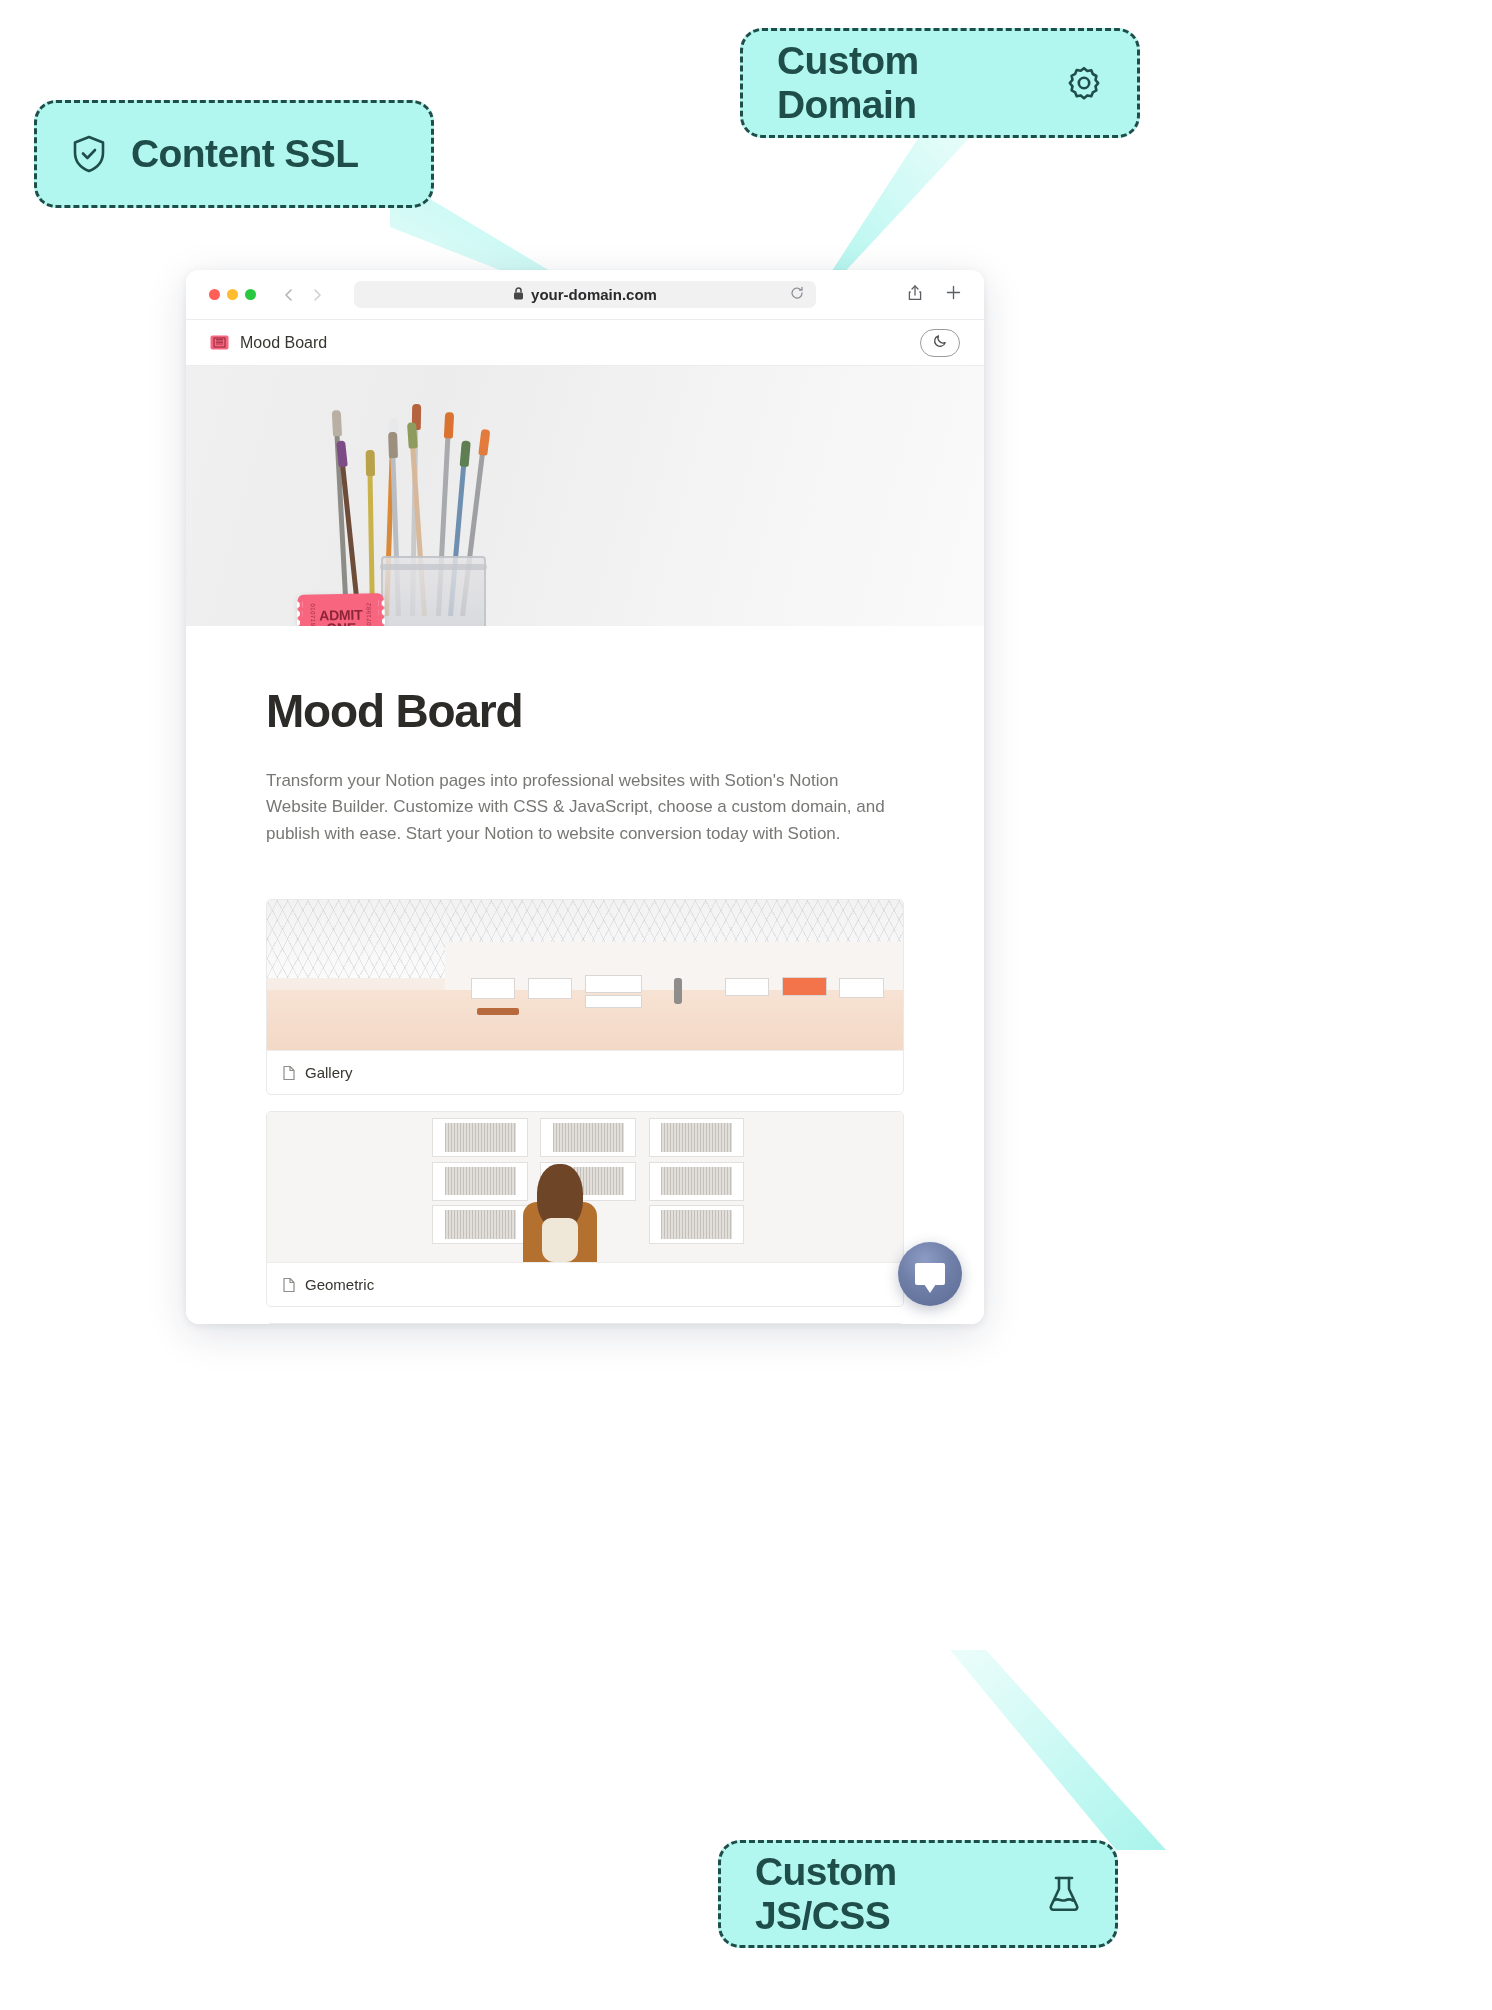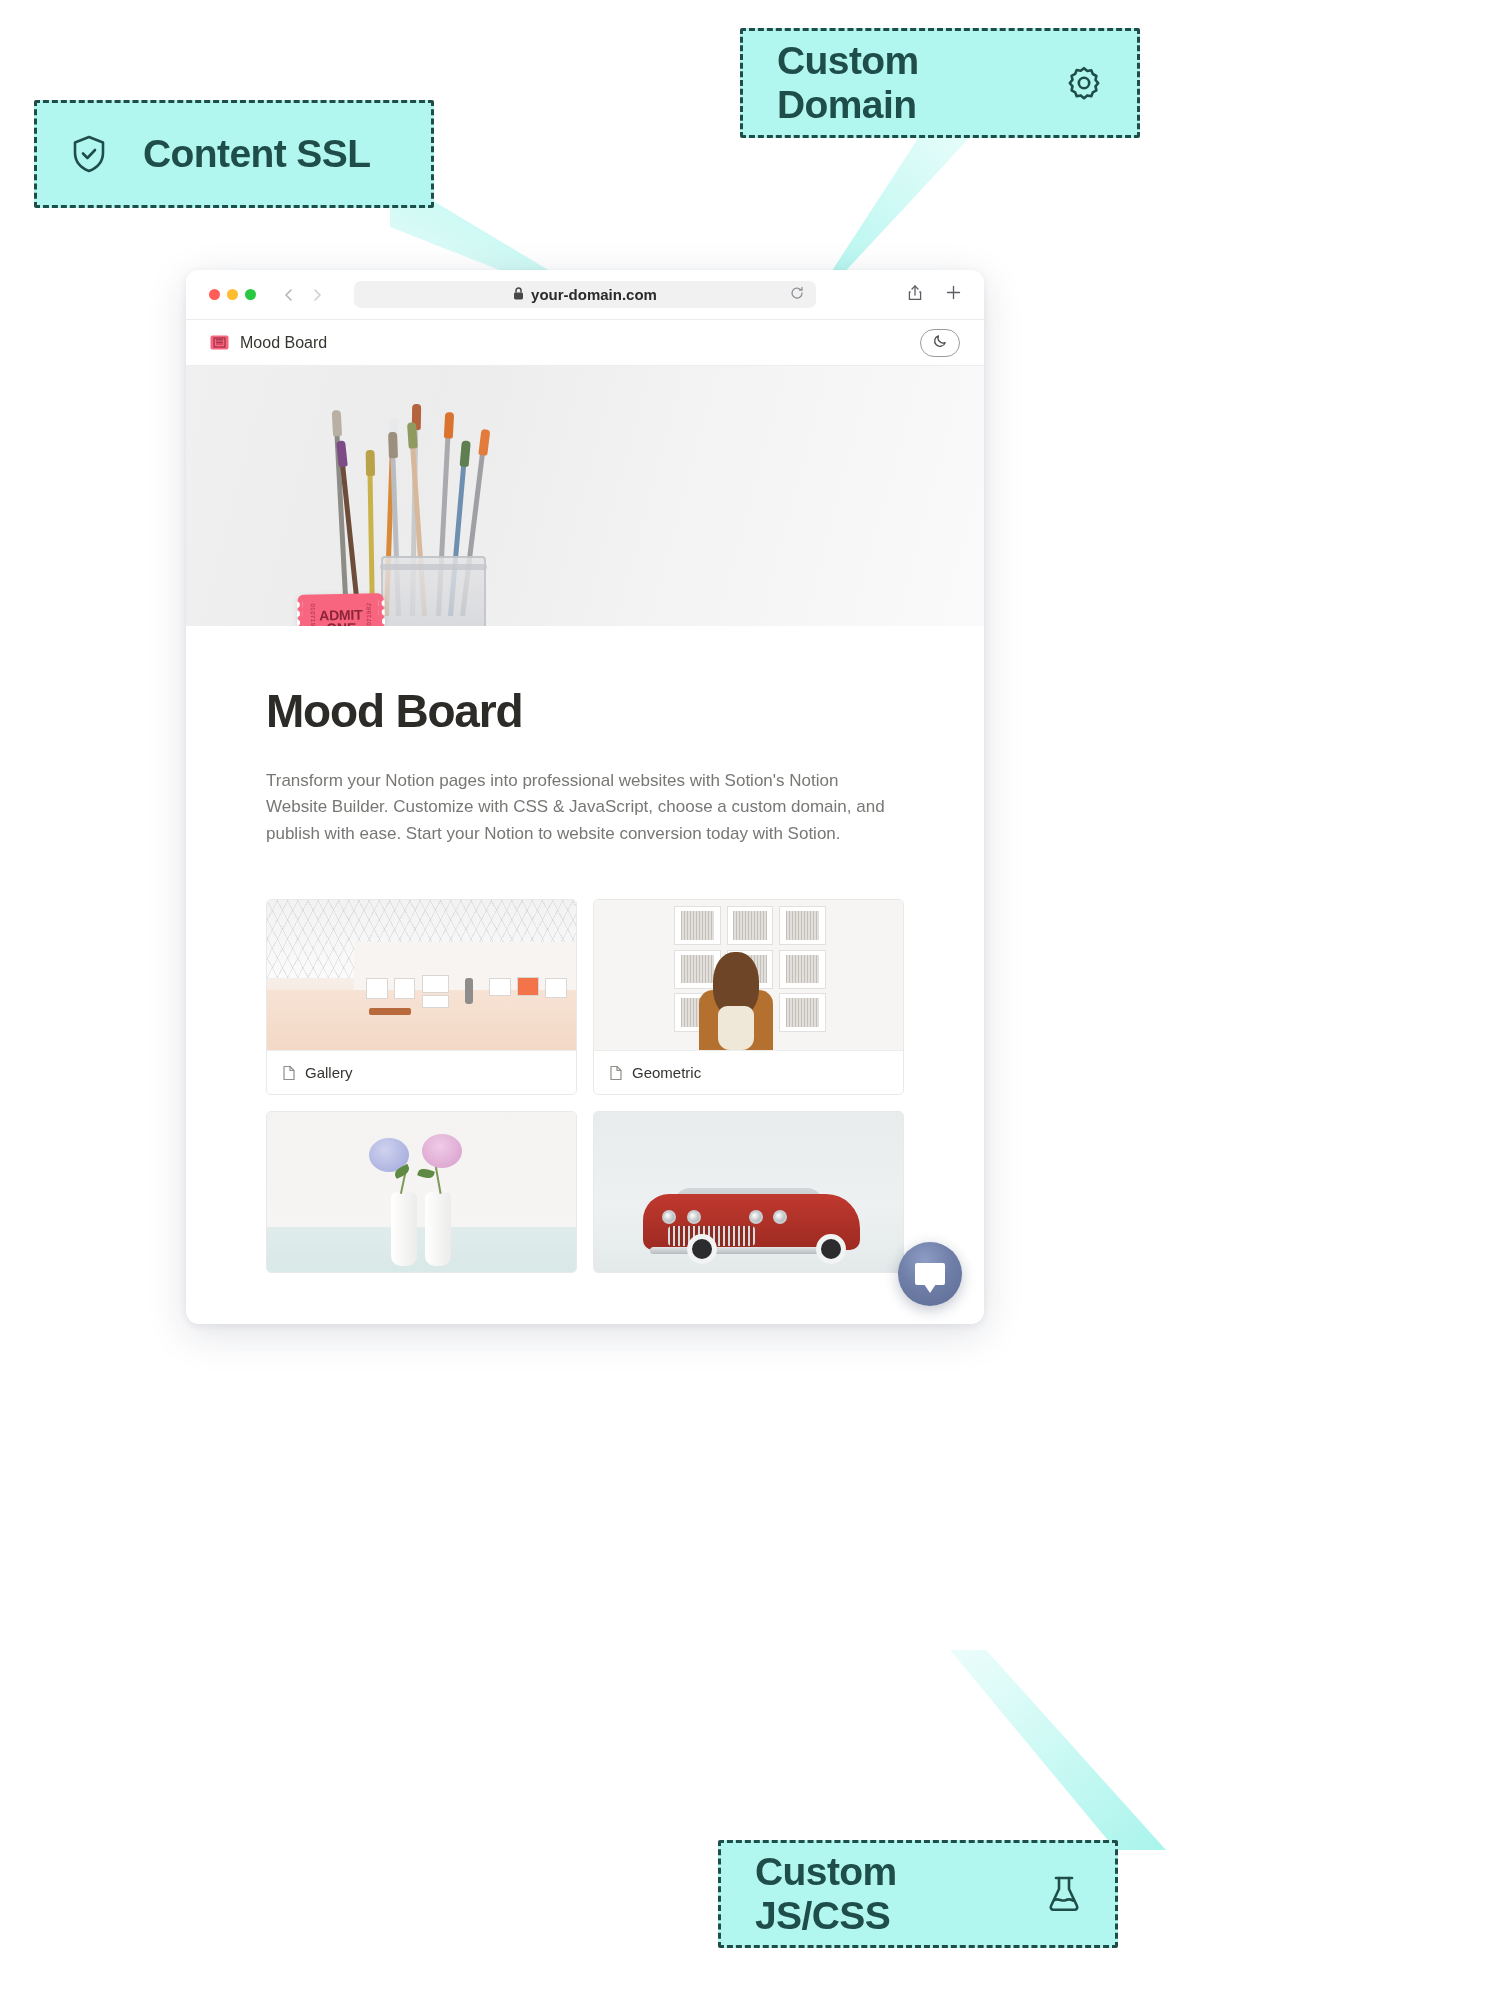--- a/index.html
+++ b/index.html
@@ -10,24 +10,24 @@
     position:relative;
     overflow:hidden;
   }
   .stage { position:absolute; inset:0; }
 
   
   .callout {
     position:absolute;
     background:#b2f7ef;
     border:3px dashed #1f4e4a;
-    border-radius:2px;
+    border-radius:22px;
     display:flex;
     align-items:center;
-    gap:36px;
+    gap:24px;
     padding:0 34px;
     z-index:40;
   }
   .callout .label {
     font-weight:bold;
     color:#1f4e4a;
     font-size:39px;
     letter-spacing:-0.6px;
     line-height:1.12;
     white-space:pre-line;
@@ -168,21 +168,21 @@
     font-size:46px; font-weight:bold; color:#2c2b28;
     letter-spacing:-1.2px; margin-bottom:30px;
   }
   .page-desc {
     font-size:17px; line-height:1.55; color:#787774; max-width:620px;
   }
 
   
   .grid {
     display:grid;
-    grid-template-columns:1fr 1fr;
+    grid-template-columns:1fr;
     gap:16px;
     margin-top:52px;
   }
   .card {
     border:1px solid #e9e9e8;
     border-radius:5px;
     overflow:hidden;
     background:#fff;
   }
   .card-img { height:150px; position:relative; overflow:hidden; }

